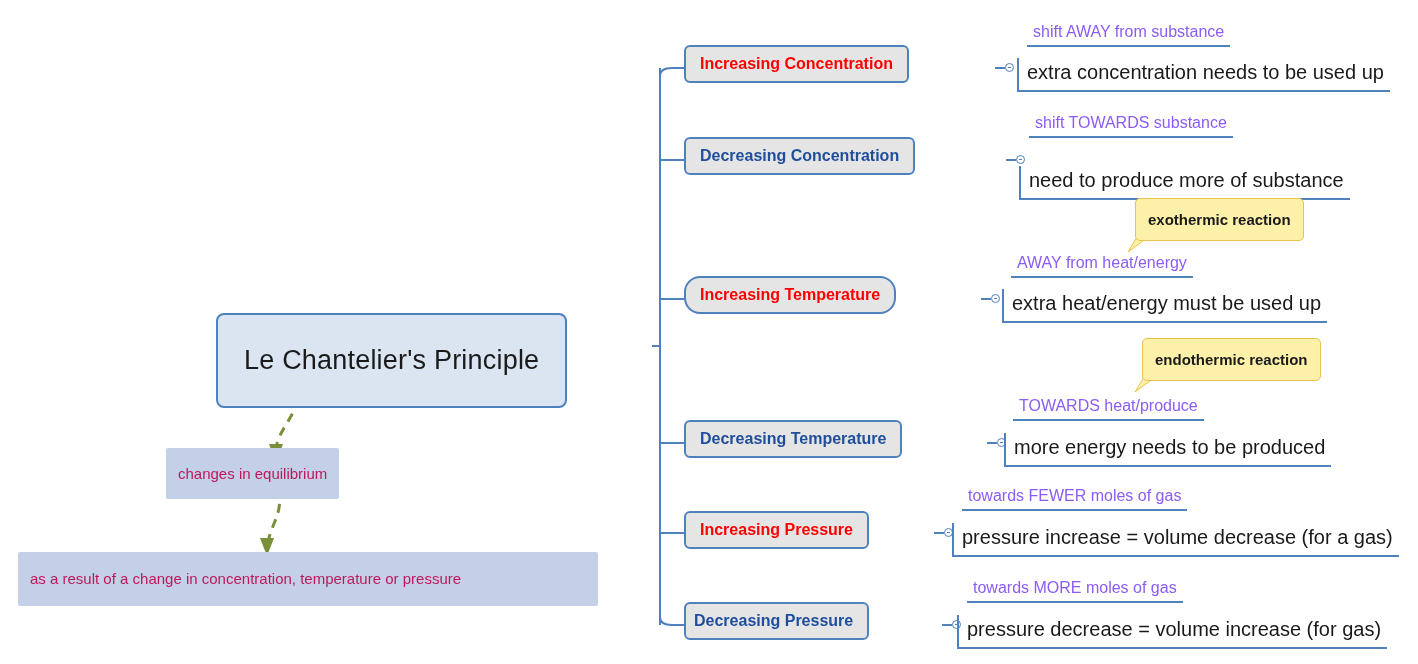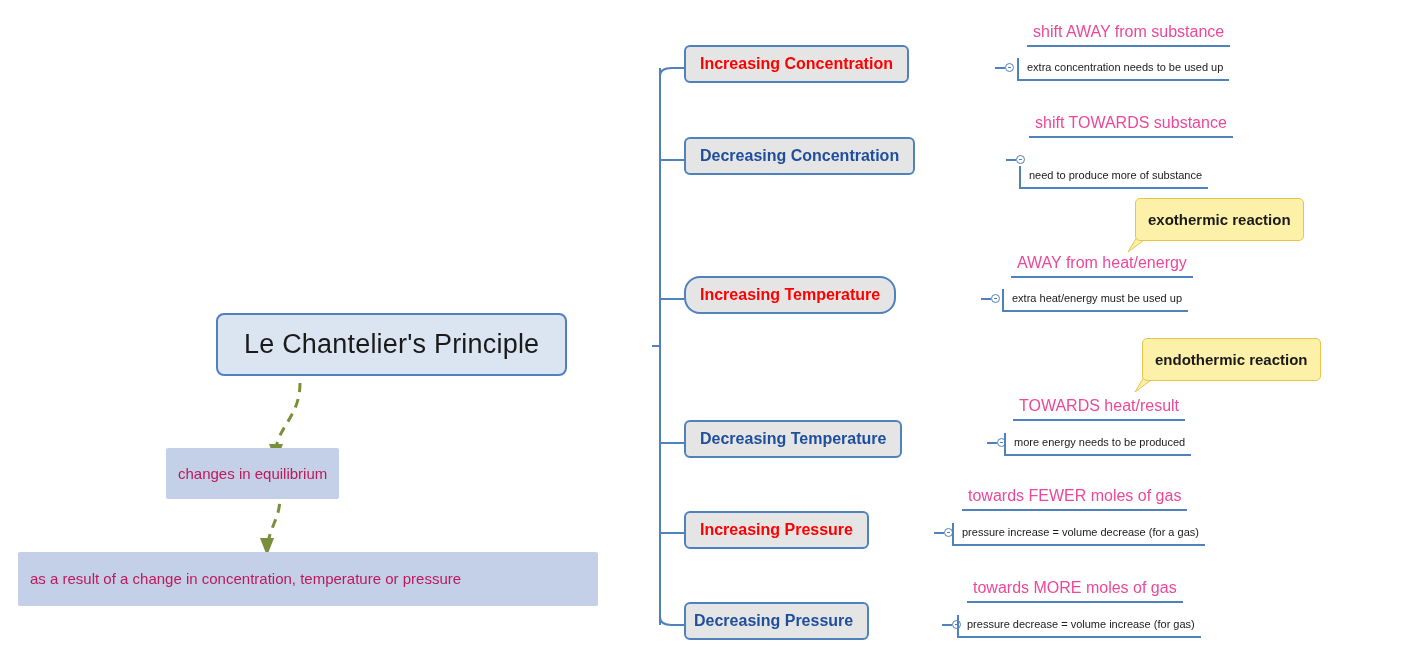--- a/index.html
+++ b/index.html
@@ -27,47 +27,47 @@
     position: absolute;
     white-space: nowrap;
   }
   
   .root-node {
     background: #dbe5f1;
     border: 2px solid #4f81bd;
     border-radius: 8px;
     color: #1a1a1a;
     font-size: 27px;
-    padding: 14px 26px;
+    padding: 30px 26px;
     letter-spacing: 0.2px;
   }
   
   .branch-node {
     background: #e5e5e5;
     border: 2px solid #4f81bd;
     border-radius: 6px;
     font-size: 16px;
     font-weight: bold;
     padding: 8px 14px;
   }
   .branch-node.red { color: #ff0000; }
   .branch-node.blue { color: #1f4e9c; }
   .leaf-underline {
     position: absolute;
-    font-size: 11px;
+    font-size: 20px;
     color: #1a1a1a;
     padding: 3px 6px 6px 8px;
     border-left: 2px solid #4f81bd;
     border-bottom: 2px solid #4f81bd;
     white-space: nowrap;
   }
   .leaf-topline {
     position: absolute;
     font-size: 16px;
-    color: #ec4899;
+    color: #8b5cf6;
     padding: 3px 6px 4px 6px;
     border-bottom: 2px solid #4f81bd;
     white-space: nowrap;
   }
   
   .callout {
     position: absolute;
     background: #fdf0a8;
     border: 1px solid #e8c44a;
     border-radius: 5px;
@@ -184,21 +184,21 @@
   </div>
 
   <div class="node branch-node blue" style="left:684px; top:420px;">
     <span>Decreasing Temperature</span>
   </div>
   <div class="conn-dot" style="left:997px; top:438px;"></div>
   <div class="callout" style="left:1142px; top:338px;">
     <span>endothermic reaction</span>
   </div>
   <div class="leaf-topline" style="left:1013px; top:394px;">
-    <span>TOWARDS heat/result</span>
+    <span>TOWARDS heat/produce</span>
   </div>
   <div class="leaf-underline" style="left:1004px; top:433px;">
     <span>more energy needs to be produced</span>
   </div>
 
   <div class="node branch-node red" style="left:684px; top:511px;">
     <span>Increasing Pressure</span>
   </div>
   <div class="conn-dot" style="left:944px; top:528px;"></div>
   <div class="leaf-topline" style="left:962px; top:484px;">

